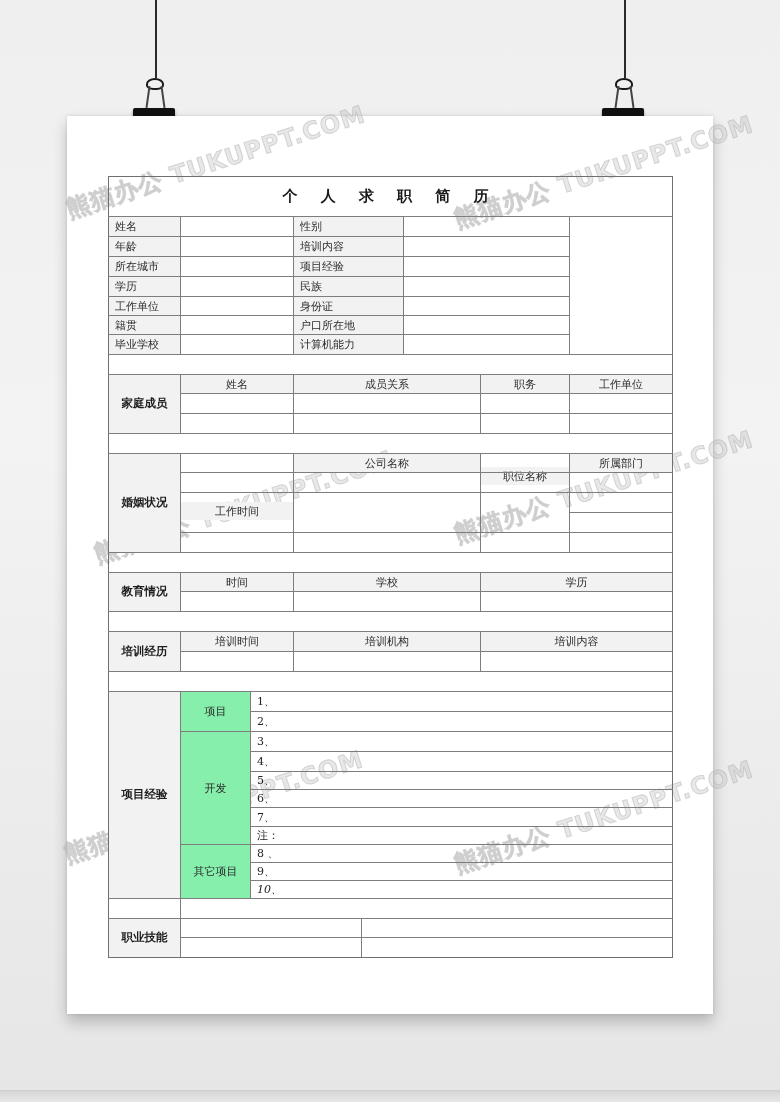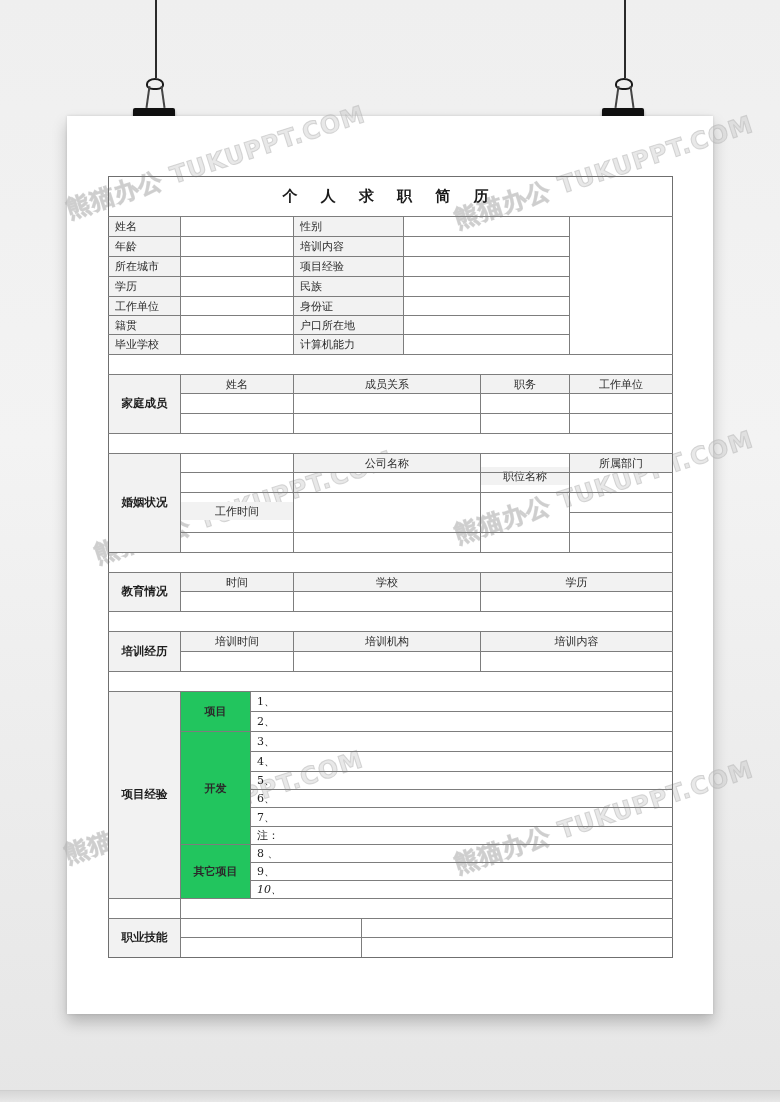--- a/index.html
+++ b/index.html
@@ -35,21 +35,21 @@
     box-shadow: 0 8px 14px rgba(0,0,0,0.22), 0 0 3px rgba(0,0,0,0.12);
   }
   .sheet { position:absolute; left:0; top:0; width:780px; height:1102px; }
   .cell {
     position:absolute; box-sizing:border-box; font-size:11px; color:#2b2b2b;
     line-height:1; display:flex; align-items:center; overflow:hidden; white-space:nowrap;
   }
   .lbl { padding-left:6px; background:#f2f2f2; }
   .hdr { justify-content:center; background:#f2f2f2; }
   .sect { justify-content:center; background:#f2f2f2; font-weight:bold; font-size:11.5px; color:#1d1d1d; }
-  .sub { justify-content:center; background:#22c55e;font-weight:bold; }
+  .sub { justify-content:center; background:#86efac; }
   .num { padding-left:6px; font-size:11px; color:#222; font-family:"DejaVu Serif","Liberation Serif",serif; }
   .title {
     position:absolute; left:108px; top:176px; width:564px; height:40px;
     display:flex; align-items:center; justify-content:center;
     font-size:15px; font-weight:bold; letter-spacing:9px; color:#1a1a1a;
   }
   .hl { position:absolute; height:1px; background:#7d7d7d; }
   .vl { position:absolute; width:1px; background:#7d7d7d; }
   .frame { position:absolute; border:1px solid #6f6f6f; box-sizing:border-box; }
   .wm {

